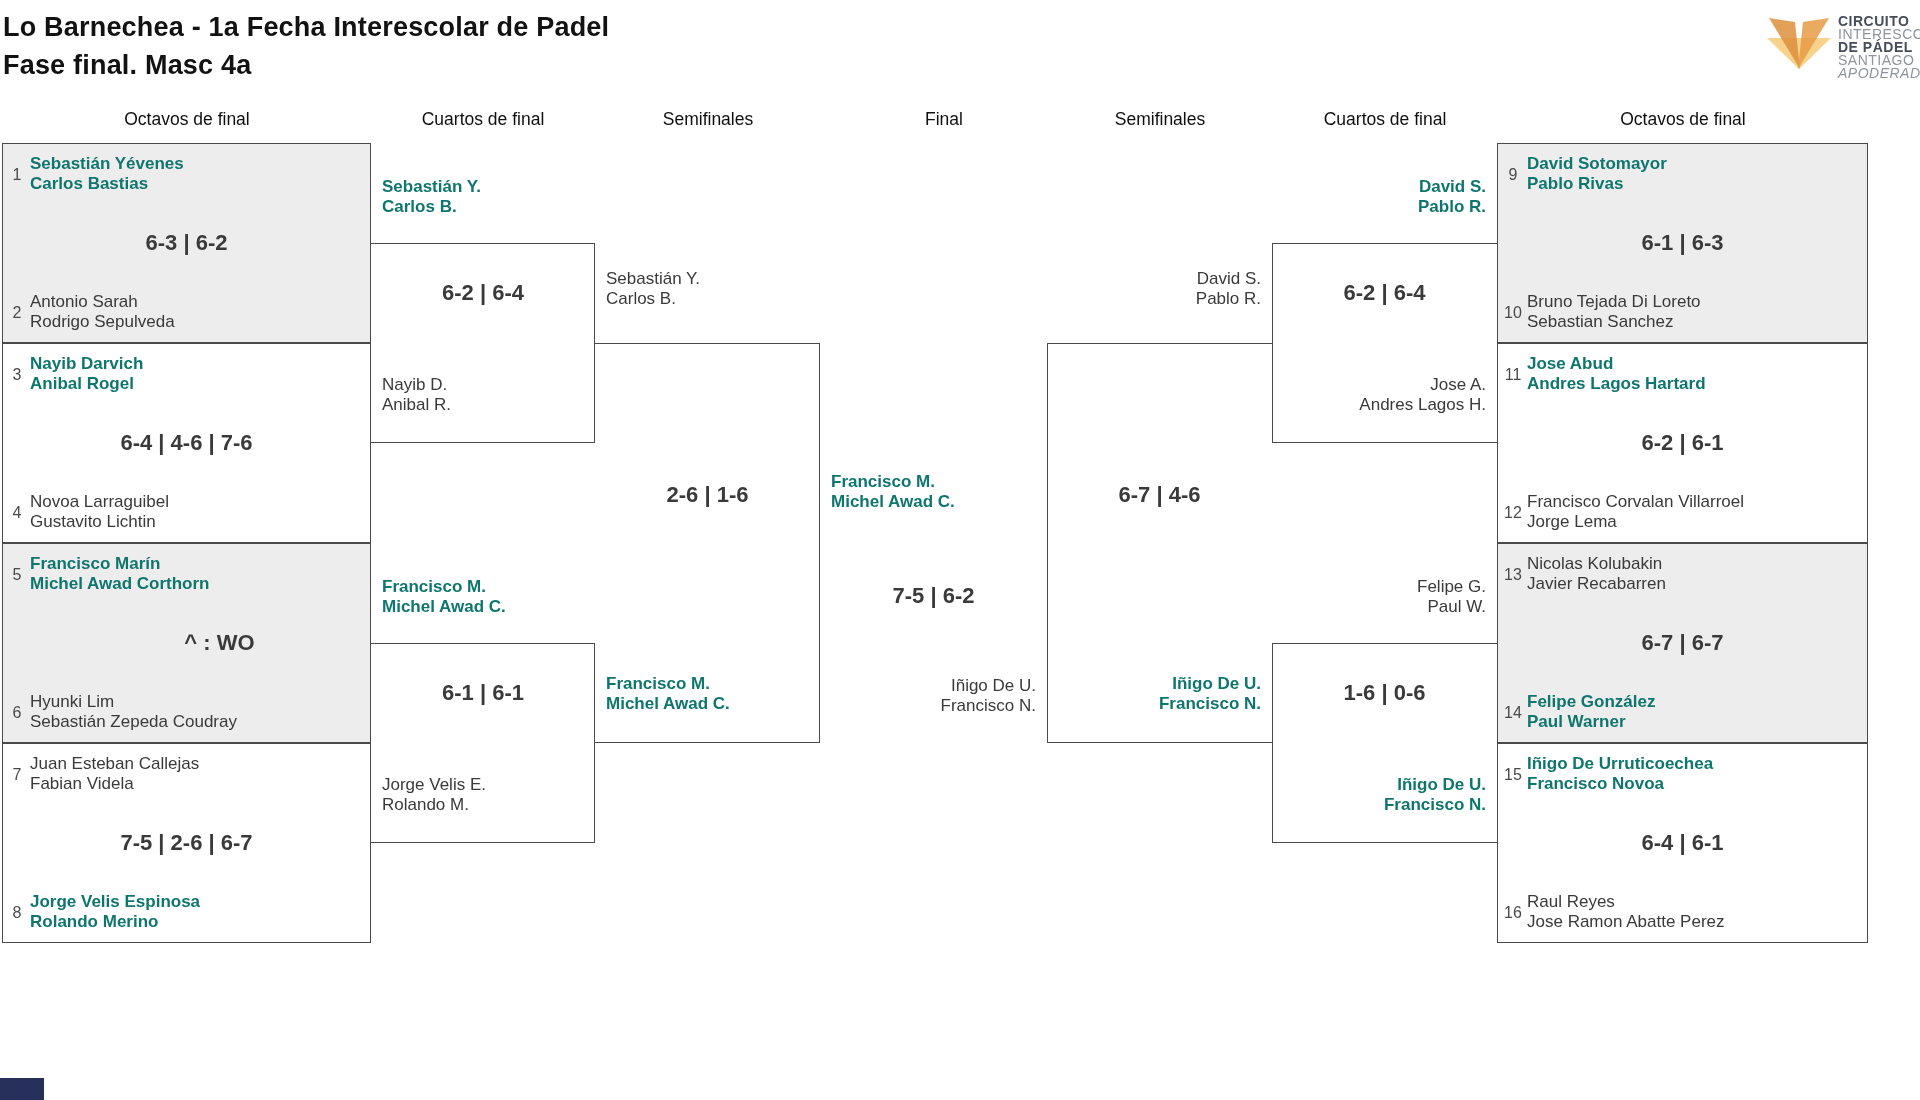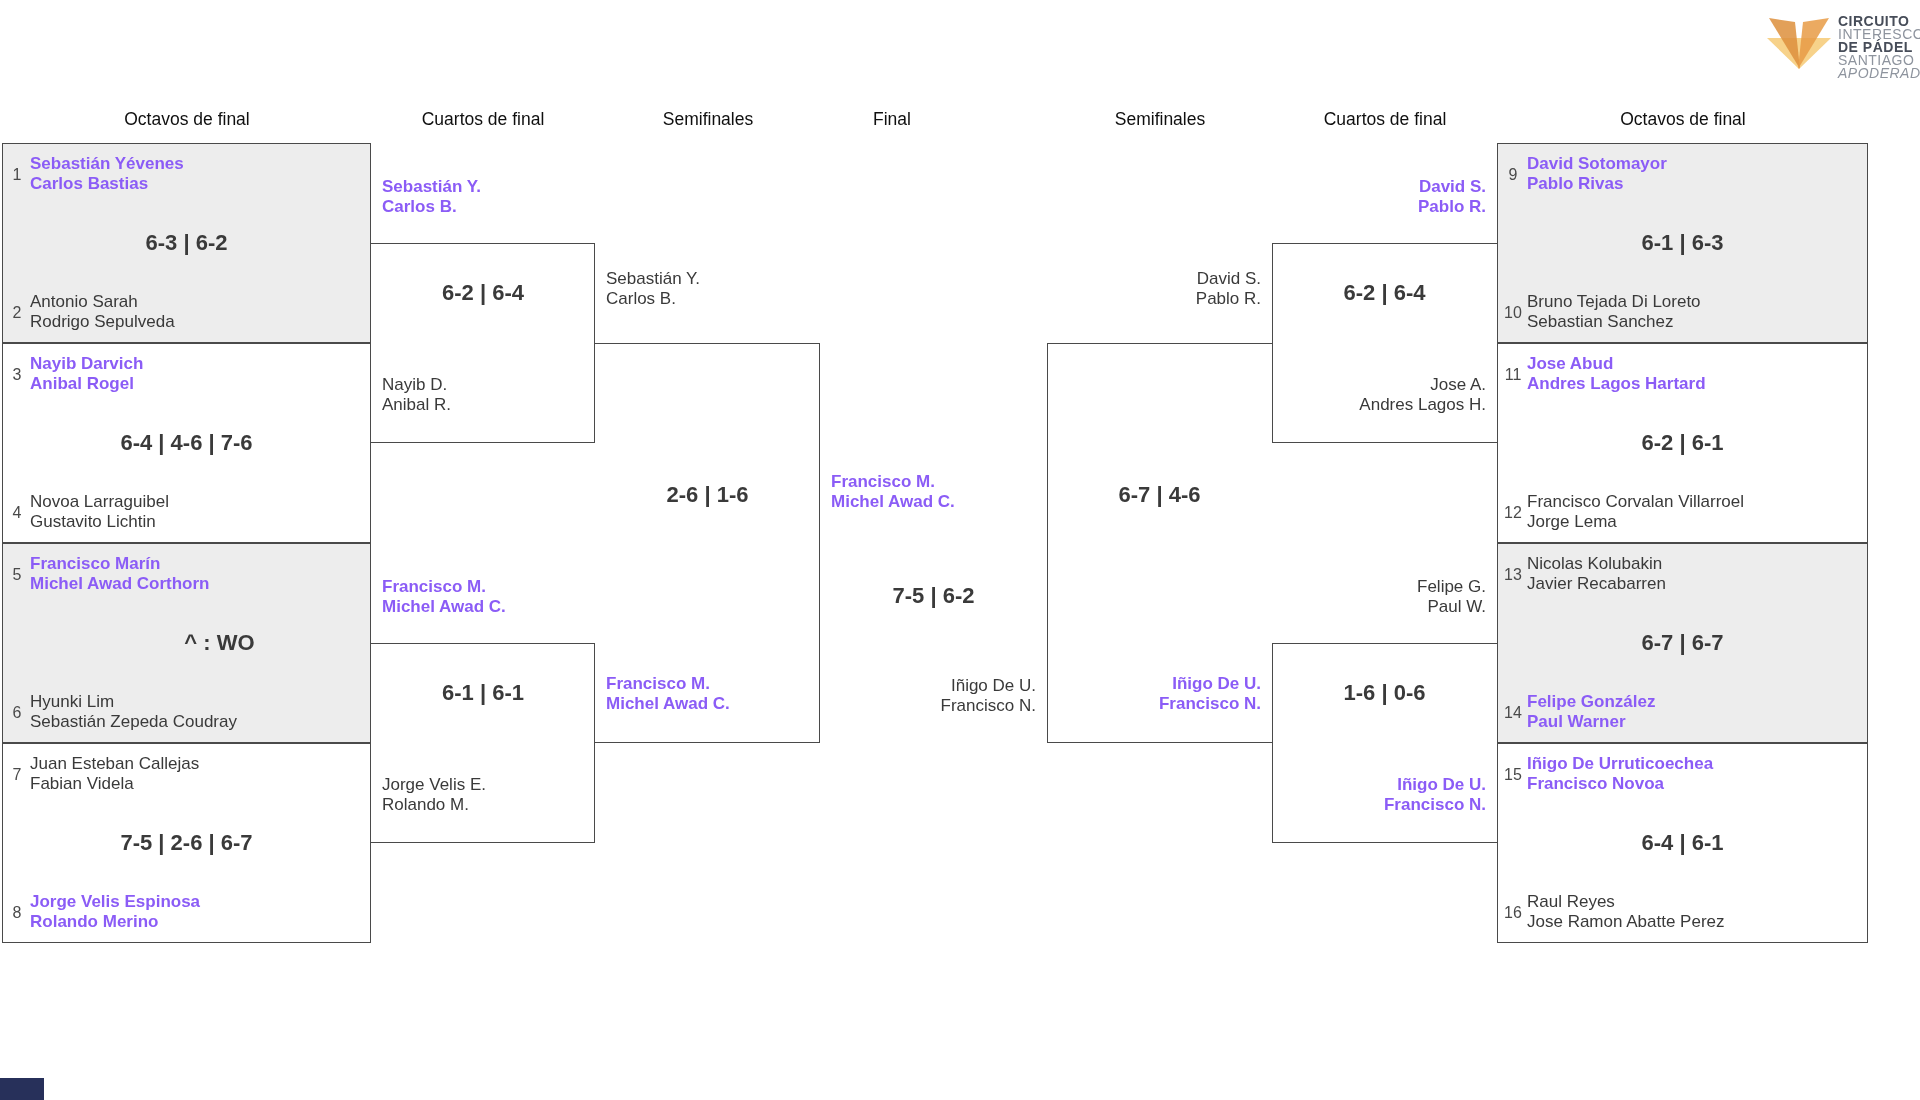--- a/index.html
+++ b/index.html
@@ -7,57 +7,61 @@
         font-family:"Liberation Sans", sans-serif;color:#222;}
   .title{position:absolute;left:3px;top:8px;font-size:27px;line-height:38px;
          font-weight:700;color:#121212;letter-spacing:.2px;}
   .rh{position:absolute;top:109px;transform:translateX(-50%);font-size:17.5px;
       color:#0f0f0f;white-space:nowrap;}
   .box{position:absolute;border:1px solid #4a4a4a;box-sizing:border-box;background:#fff;}
   .box.fill{background:#ededed;}
   .box.open-l{border-left:none;background:transparent;}
   .box.open-r{border-right:none;background:transparent;}
   .t{position:absolute;font-size:17px;line-height:20px;color:#3a3a3a;white-space:nowrap;}
-  .t.b{font-weight:700;color:#8b5cf6;}
+  .t.b{font-weight:700;color:#0f766e;}
   .t.r{text-align:right;}
   .s{position:absolute;font-size:22px;line-height:20px;color:#3a3a3a;text-align:center;font-weight:bold;}
   .seed{position:absolute;font-size:16px;line-height:20px;color:#4a4a4a;text-align:center;}
   
   .brand{position:absolute;left:1767px;top:13px;}
   .brand-txt{position:absolute;left:71px;top:2px;font-size:14px;line-height:13px;
              letter-spacing:.5px;color:#8e949e;white-space:nowrap;}
   .brand-txt .bl{font-weight:700;color:#474d59;}
   .brand-txt .it{font-style:italic;}
   .footer-strip{position:absolute;left:0;top:1078px;width:44px;height:22px;background:#27305a;}
 </style>
 </head>
 <body>
 
 <div id="page">
 
+  <div class="title">
+    <div>Lo Barnechea - 1a Fecha Interescolar de Padel</div>
+    <div>Fase final. Masc 4a</div>
+  </div>
 
   <div class="brand">
     <svg width="64" height="58" viewBox="0 0 64 58">
       <polygon points="0,25 64,25 32,56" fill="#f7d28a"></polygon>
       <polygon points="2,5 28,9 33,56" fill="#dd8f3c" fill-opacity="0.85"></polygon>
       <polygon points="36,9 62,5 31,56" fill="#e89b45" fill-opacity="0.85"></polygon>
     </svg>
     <div class="brand-txt">
       <div class="bl">CIRCUITO</div>
       <div>INTERESCOLAR</div>
       <div class="bl">DE PÁDEL</div>
       <div>SANTIAGO</div>
       <div class="it">APODERADOS</div>
     </div>
   </div>
 
   <div class="rh" style="left:187px">Octavos de final</div>
   <div class="rh" style="left:483px">Cuartos de final</div>
   <div class="rh" style="left:708px">Semifinales</div>
-  <div class="rh" style="left:892px">Final</div>
+  <div class="rh" style="left:944px">Final</div>
   <div class="rh" style="left:1160px">Semifinales</div>
   <div class="rh" style="left:1385px">Cuartos de final</div>
   <div class="rh" style="left:1683px">Octavos de final</div>
 
   <div class="box fill" style="left:2px;top:143px;width:369px;height:200px"></div>
   <div class="box" style="left:2px;top:343px;width:369px;height:200px"></div>
   <div class="box fill" style="left:2px;top:543px;width:369px;height:200px"></div>
   <div class="box" style="left:2px;top:743px;width:369px;height:200px"></div>
 
   <div class="seed" style="left:6px;top:165px;width:22px">1</div>

